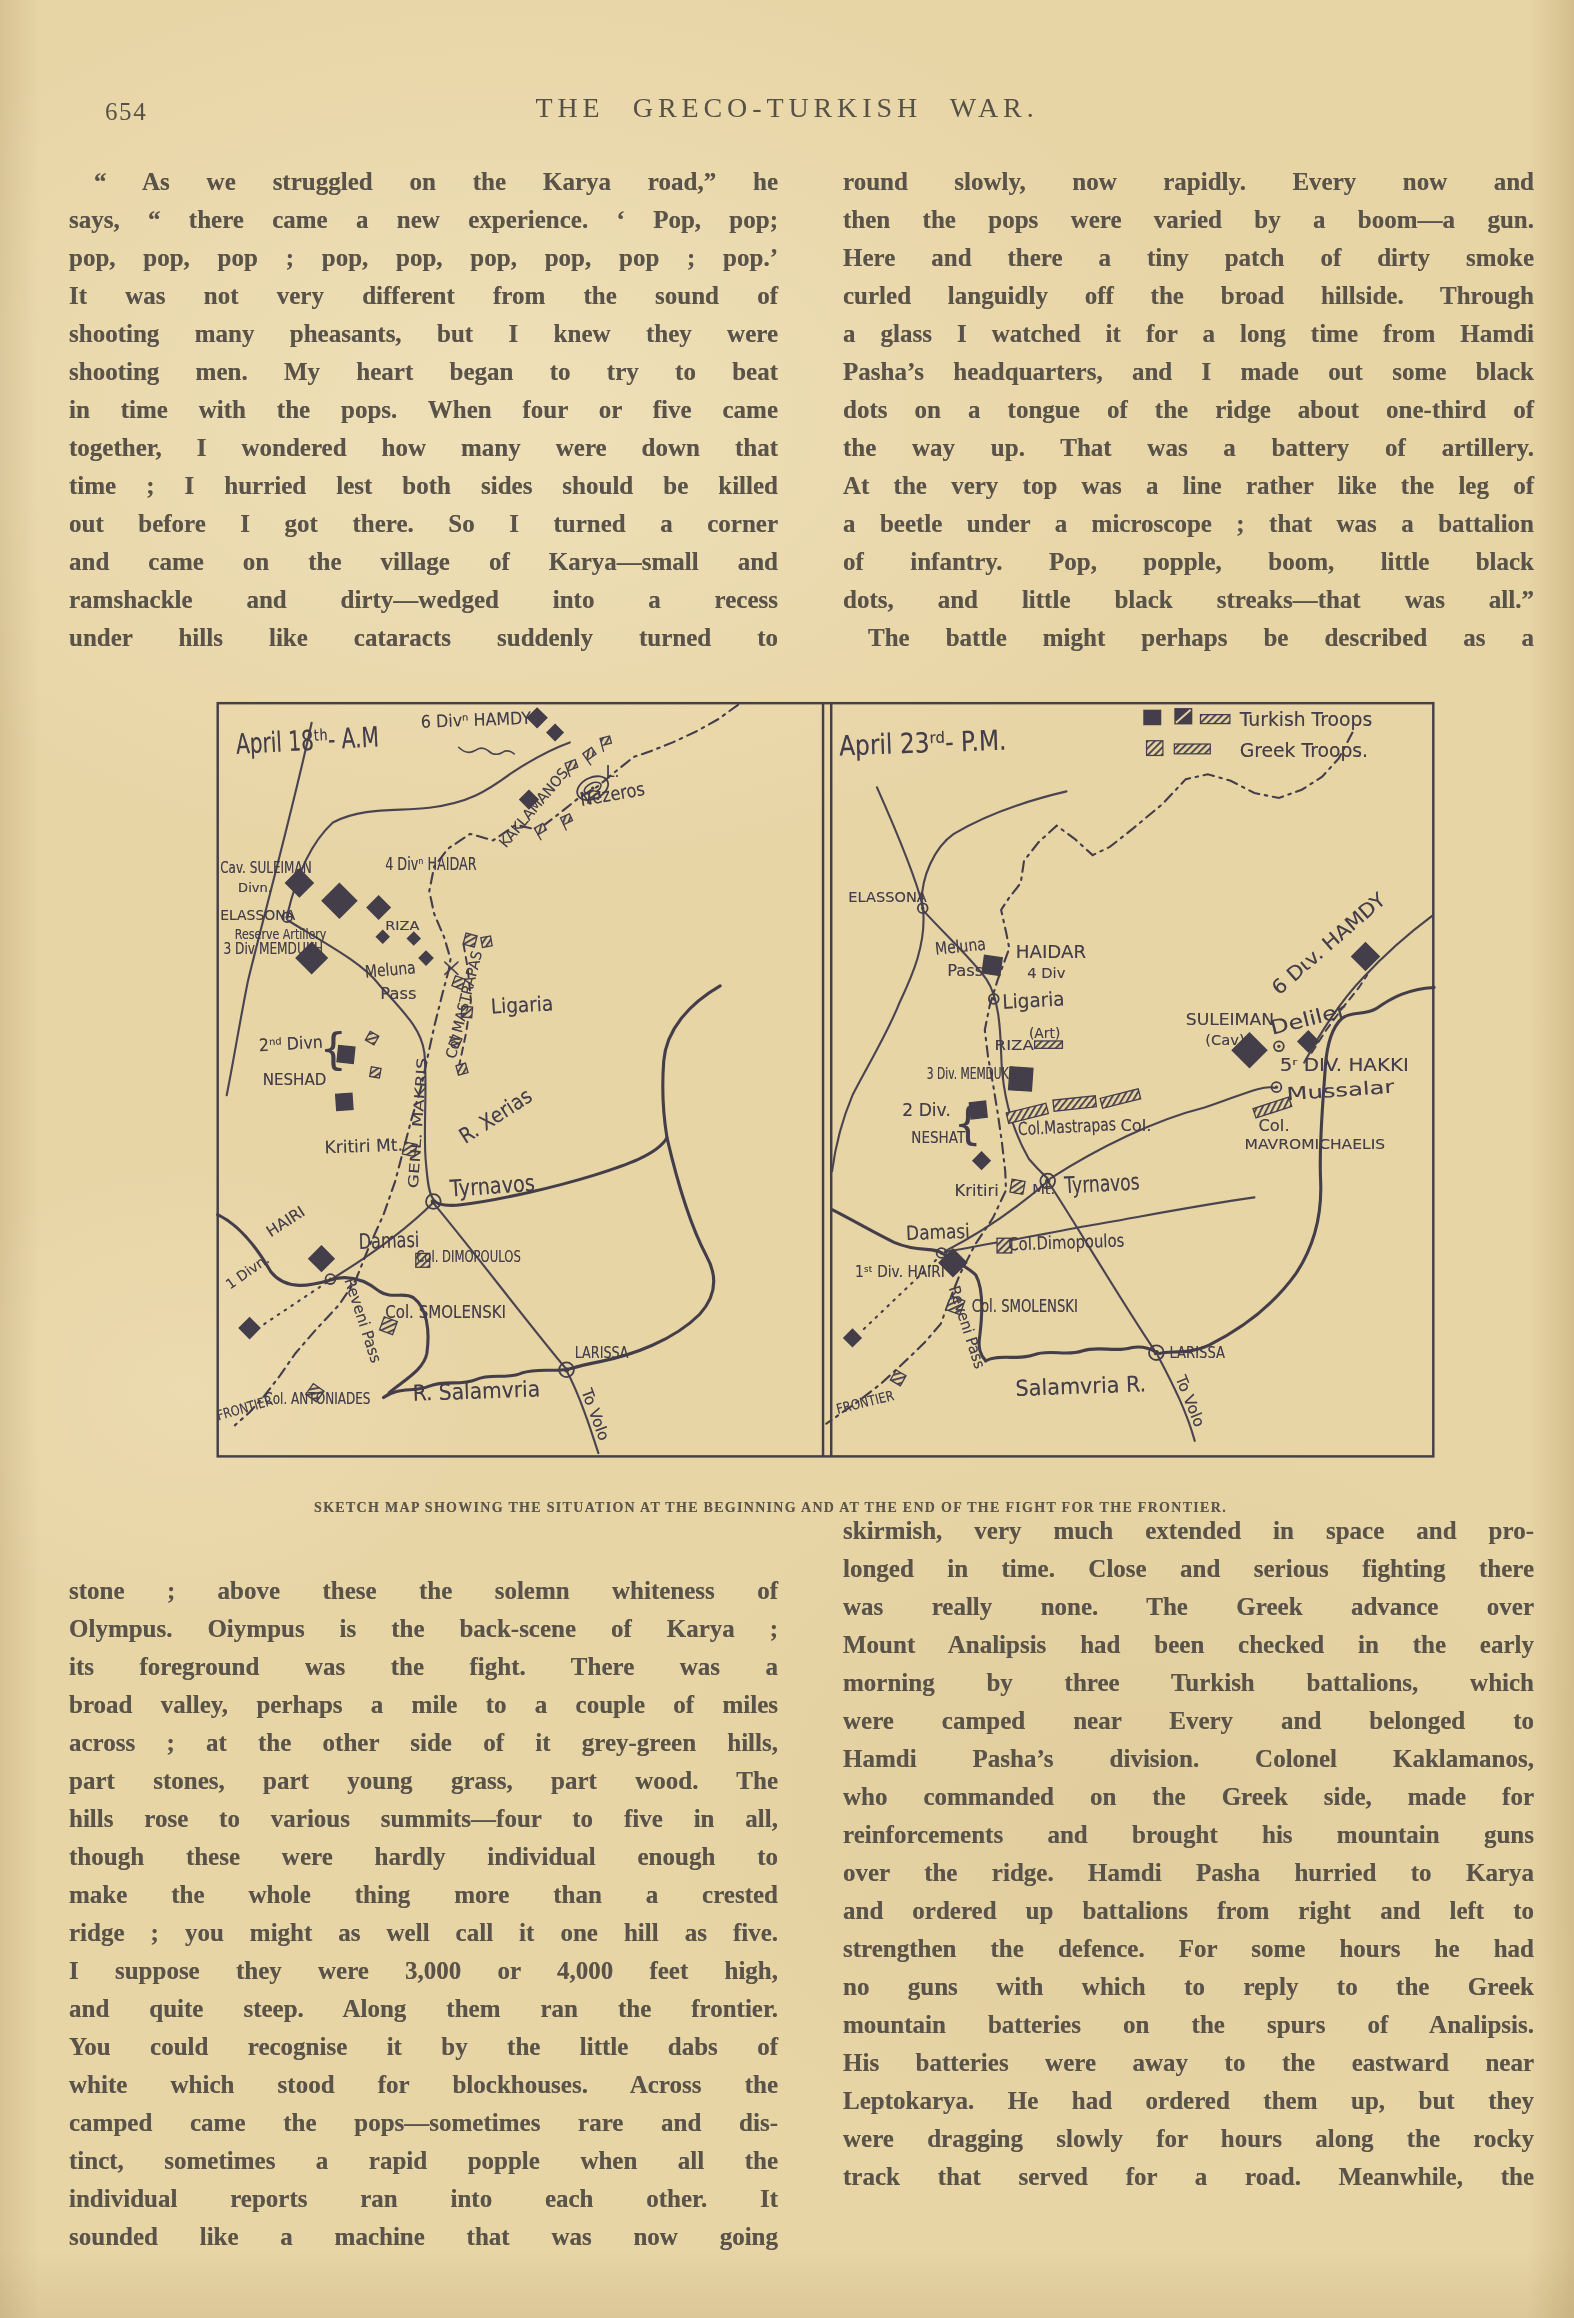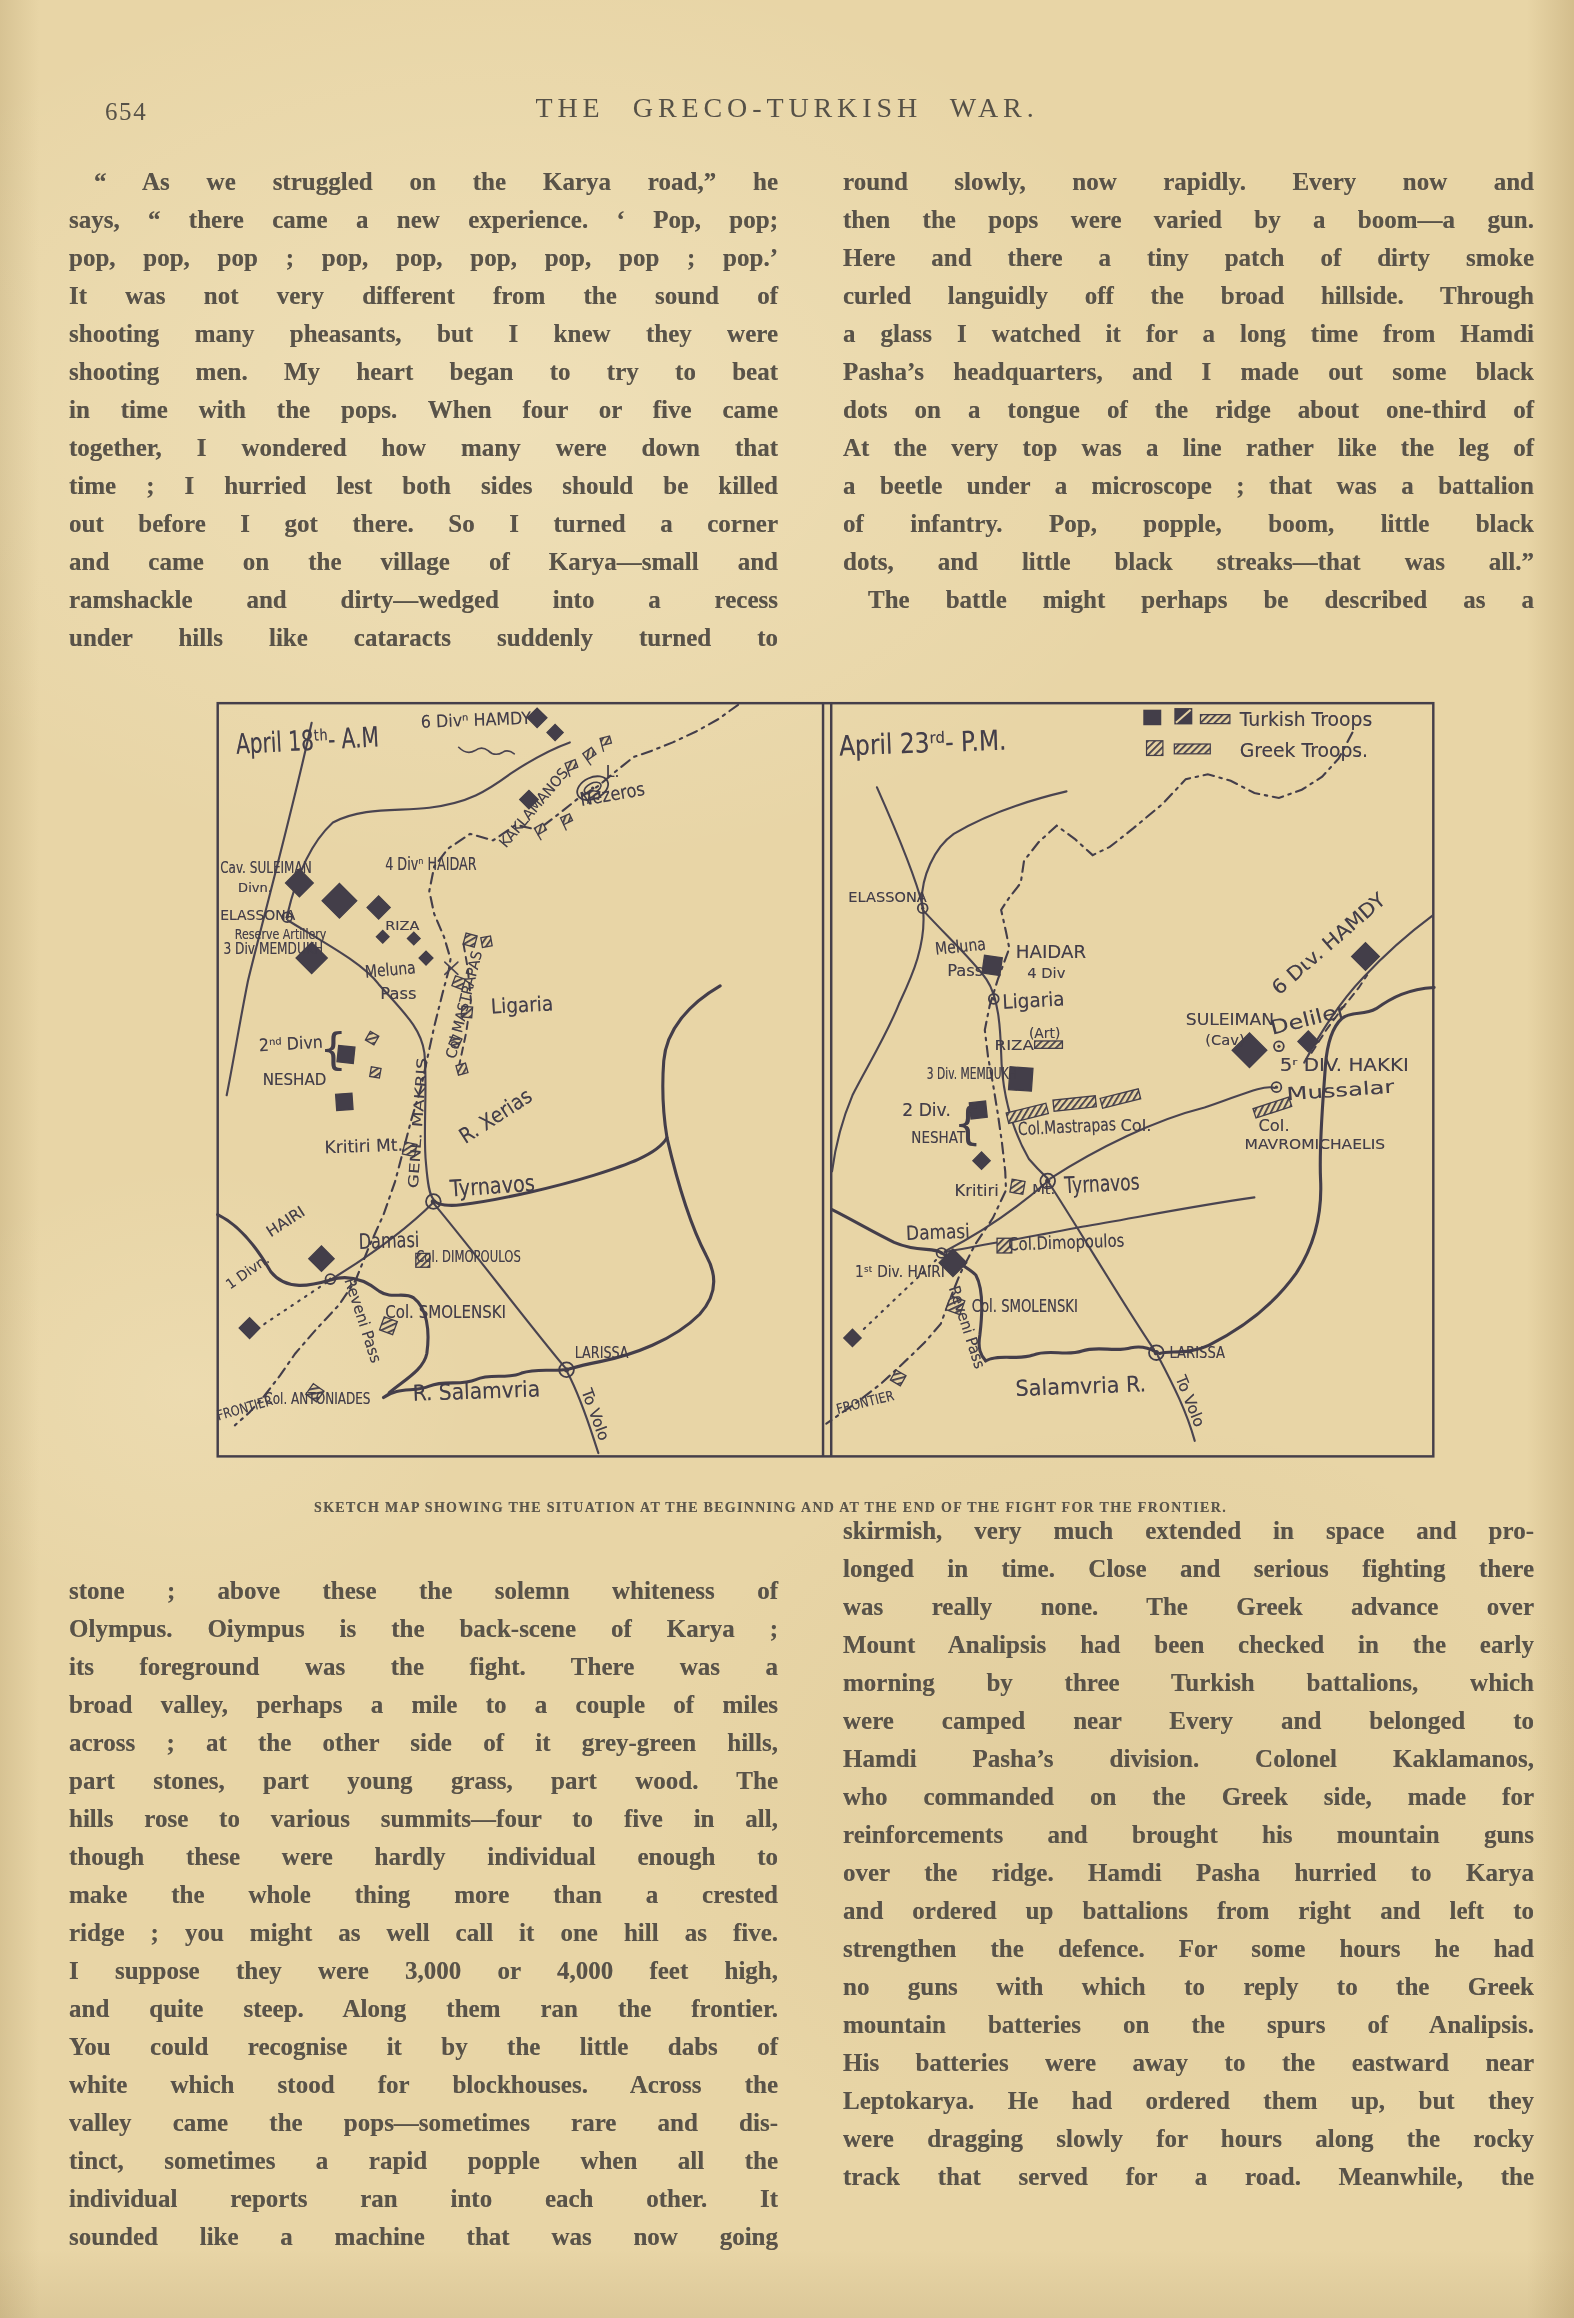--- a/index.html
+++ b/index.html
@@ -55,20 +55,21 @@
       <div class="tline">under hills like cataracts suddenly turned to</div>
     </div>
   <div class="textcol" style="left:843px;top:163px;width:691px">
       <div class="tline">round slowly, now rapidly. Every now and</div>
       <div class="tline">then the pops were varied by a boom—a gun.</div>
       <div class="tline">Here and there a tiny patch of dirty smoke</div>
       <div class="tline">curled languidly off the broad hillside. Through</div>
       <div class="tline">a glass I watched it for a long time from Hamdi</div>
       <div class="tline">Pasha’s headquarters, and I made out some black</div>
       <div class="tline">dots on a tongue of the ridge about one-third of</div>
+      <div class="tline">the way up. That was a battery of artillery.</div>
       <div class="tline">At the very top was a line rather like the leg of</div>
       <div class="tline">a beetle under a microscope ; that was a battalion</div>
       <div class="tline">of infantry. Pop, popple, boom, little black</div>
       <div class="tline">dots, and little black streaks—that was all.”</div>
       <div class="tline"> The battle might perhaps be described as a</div>
     </div>
 
   <svg class="map" width="1221" height="772" viewBox="0 0 1494 945">
     <defs>
       <pattern id="ghatch" width="6" height="6" patternUnits="userSpaceOnUse" patternTransform="rotate(45)">
@@ -433,21 +434,21 @@
       <div class="tline">across ; at the other side of it grey-green hills,</div>
       <div class="tline">part stones, part young grass, part wood. The</div>
       <div class="tline">hills rose to various summits—four to five in all,</div>
       <div class="tline">though these were hardly individual enough to</div>
       <div class="tline">make the whole thing more than a crested</div>
       <div class="tline">ridge ; you might as well call it one hill as five.</div>
       <div class="tline">I suppose they were 3,000 or 4,000 feet high,</div>
       <div class="tline">and quite steep. Along them ran the frontier.</div>
       <div class="tline">You could recognise it by the little dabs of</div>
       <div class="tline">white which stood for blockhouses. Across the</div>
-      <div class="tline">valley came the pops—sometimes rare and dis-</div>
+      <div class="tline">camped came the pops—sometimes rare and dis-</div>
       <div class="tline">tinct, sometimes a rapid popple when all the</div>
       <div class="tline">individual reports ran into each other. It</div>
       <div class="tline">sounded like a machine that was now going</div>
     </div>
   <div class="textcol" style="left:843px;top:1512px;width:691px">
       <div class="tline">skirmish, very much extended in space and pro-</div>
       <div class="tline">longed in time. Close and serious fighting there</div>
       <div class="tline">was really none. The Greek advance over</div>
       <div class="tline">Mount Analipsis had been checked in the early</div>
       <div class="tline">morning by three Turkish battalions, which</div>

